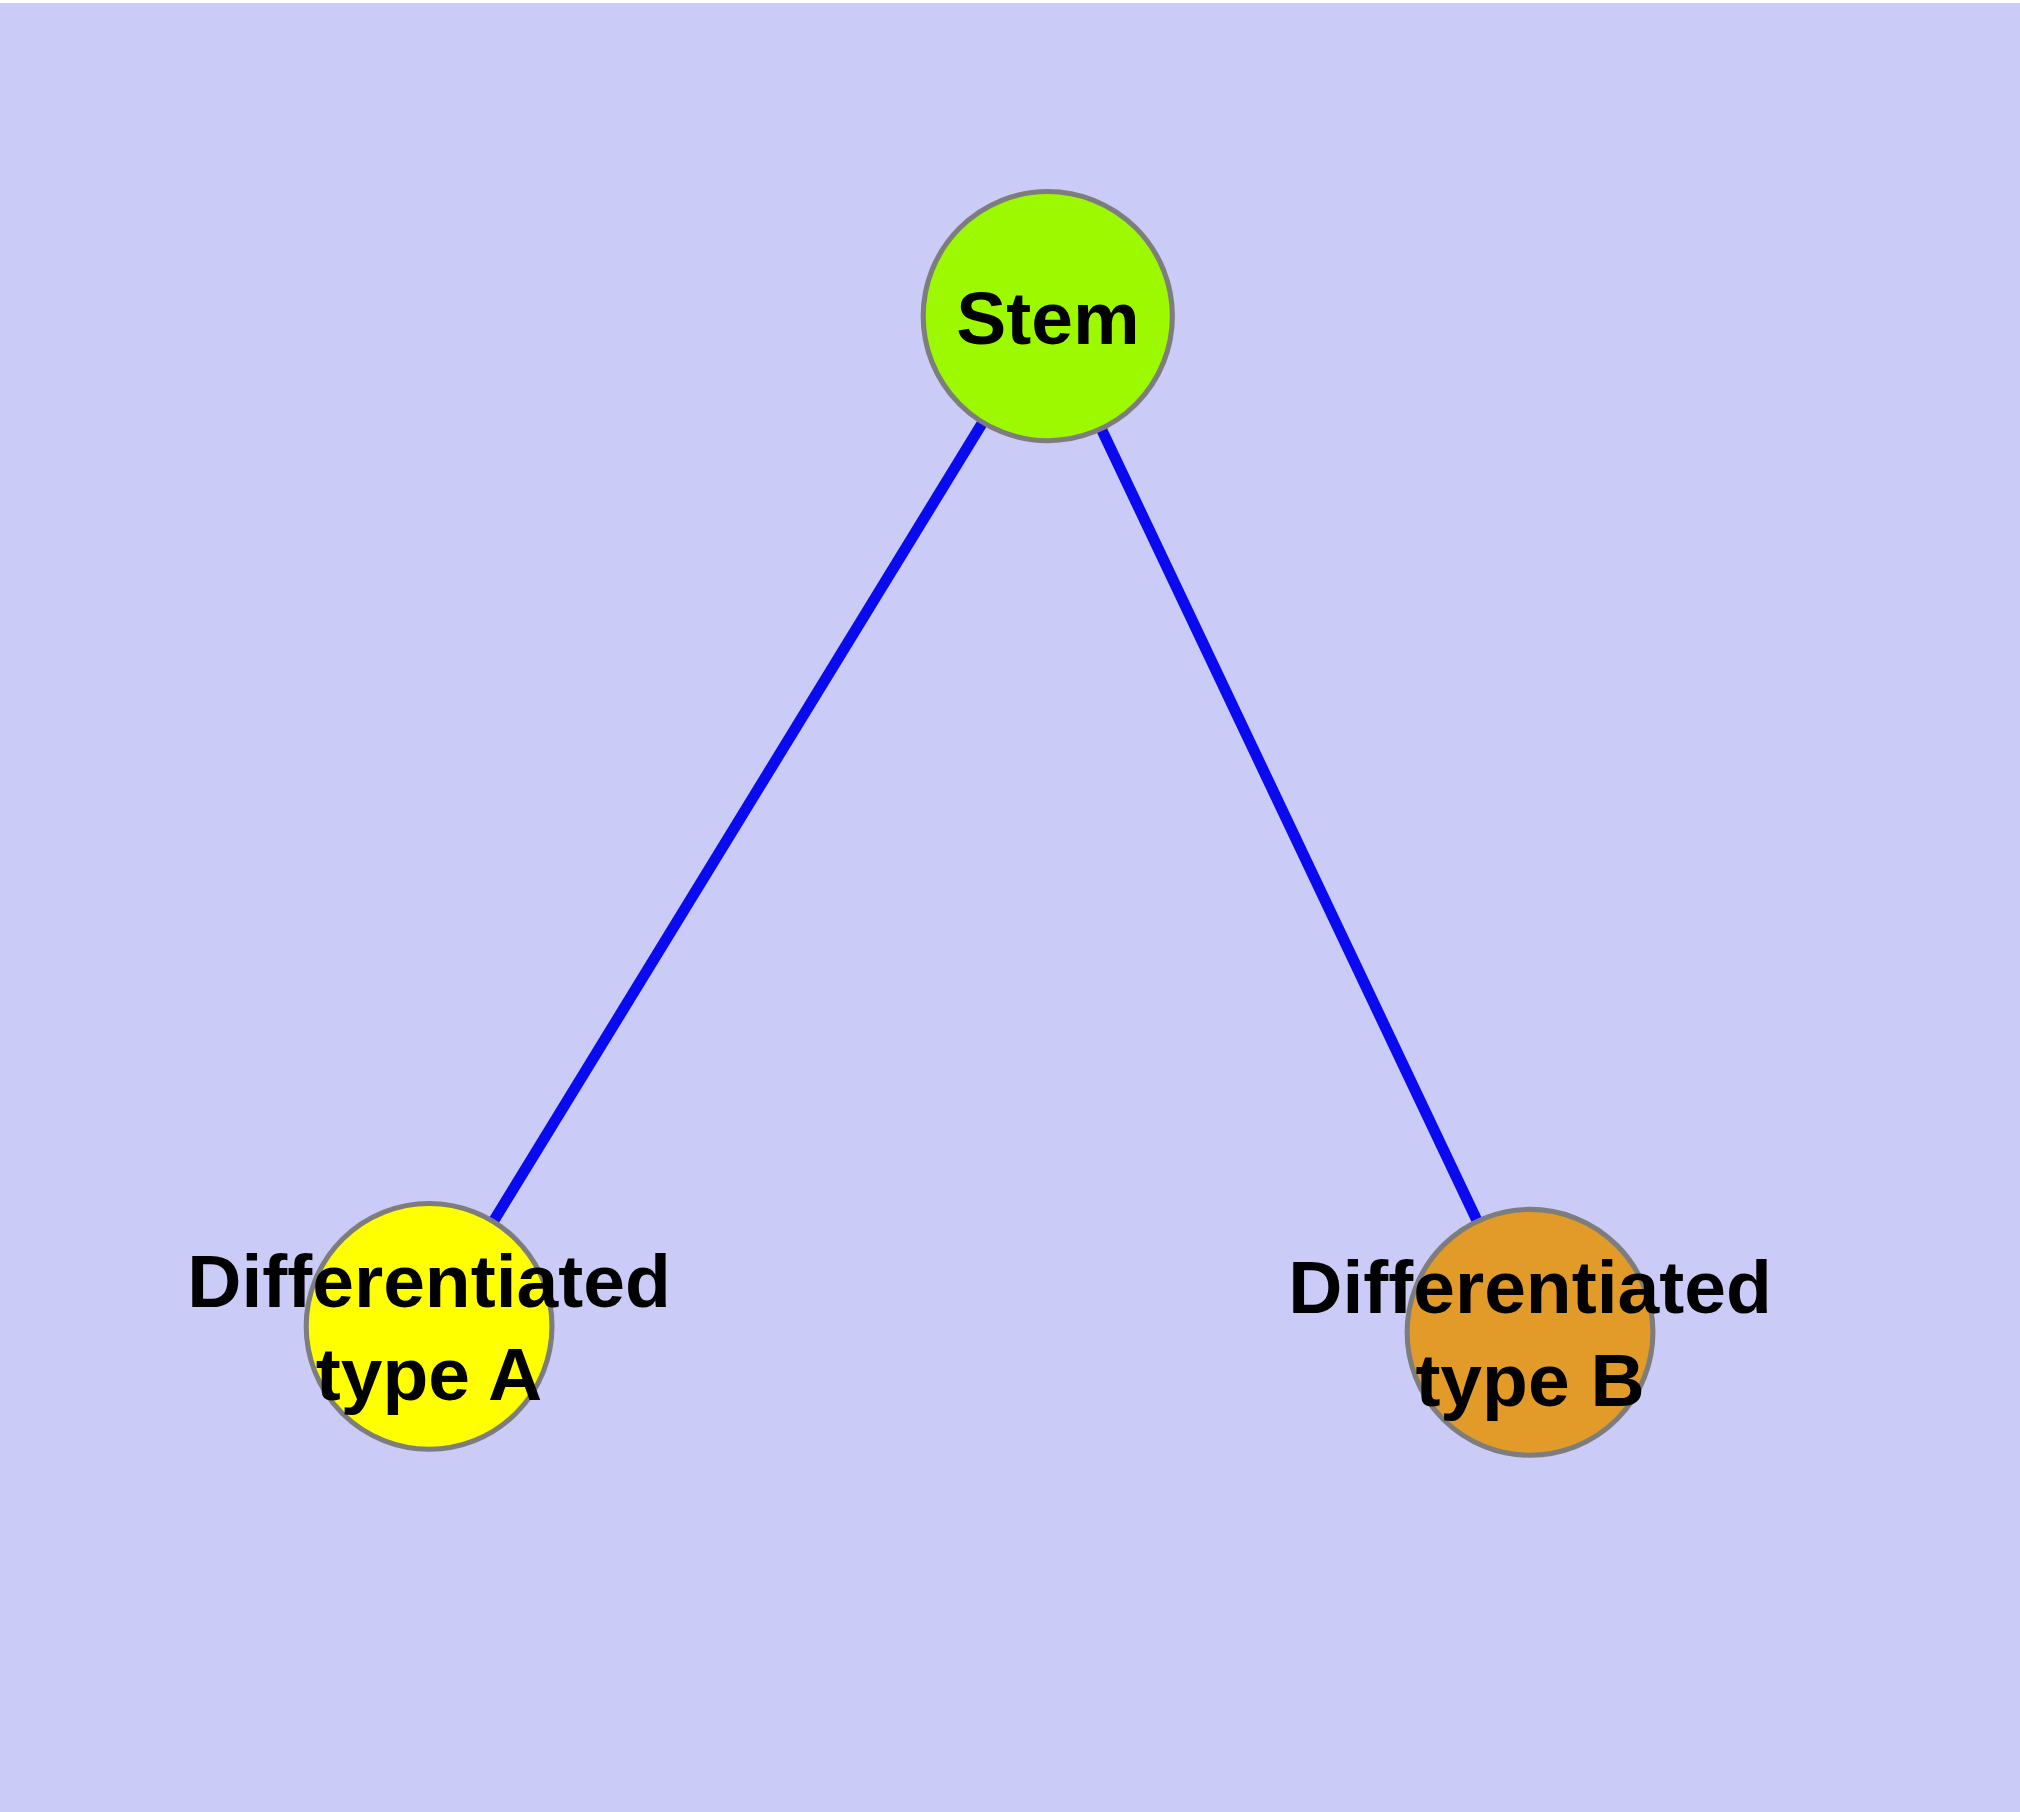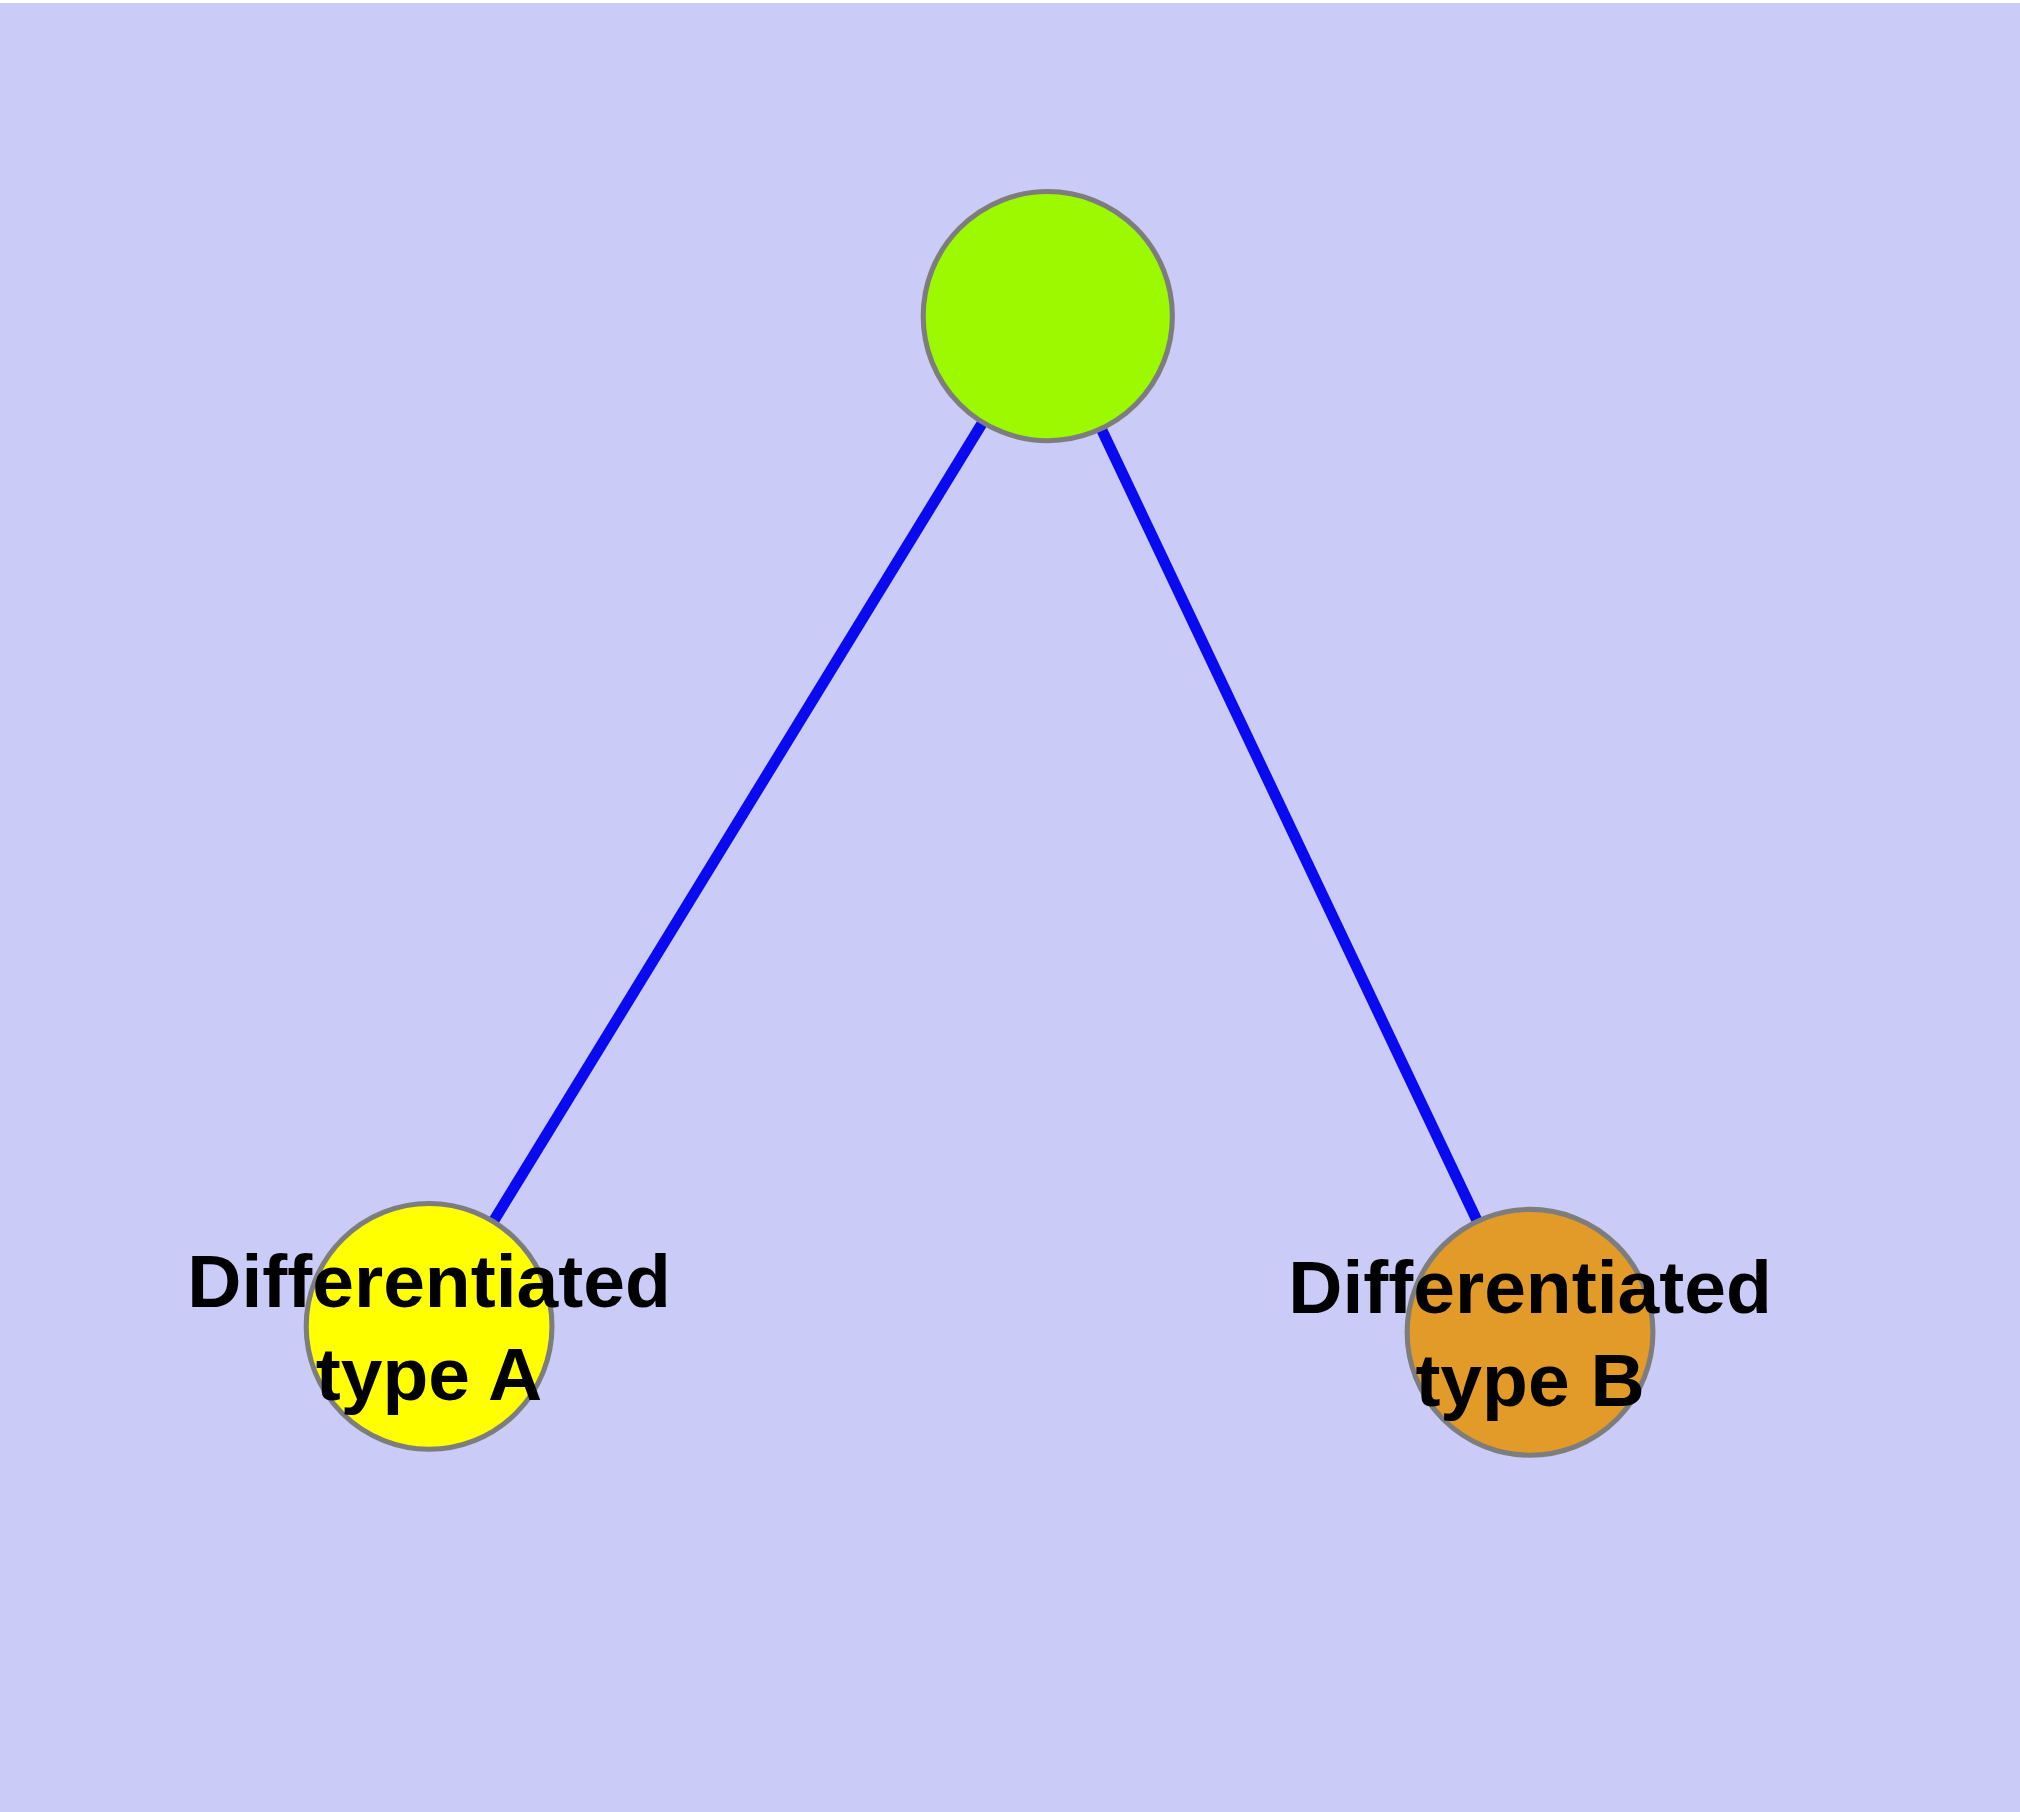--- a/index.html
+++ b/index.html
@@ -54,20 +54,21 @@
   <svg class="graph-svg" viewBox="0 0 2384 2138">
 
     <line x1="1236" y1="373" x2="506" y2="1565" stroke="#0A0AF0"></line>
     <line x1="1236" y1="373" x2="1805" y2="1572" stroke="#0A0AF0"></line>
 
     <circle cx="1236" cy="373" r="147" fill="#9CF900"></circle>
     <circle cx="506" cy="1565" r="145" fill="#FFFF00"></circle>
     <circle cx="1805" cy="1572" r="145" fill="#E29A28"></circle>
   </svg>
 
+  <div class="node-label label-stem">Stem</div>
 
   <div class="node-label label-a">Differentiated
 type A</div>
 
   <div class="node-label label-b">Differentiated
 type B</div>
 
   <div class="top-strip"></div>
 </div>
 

